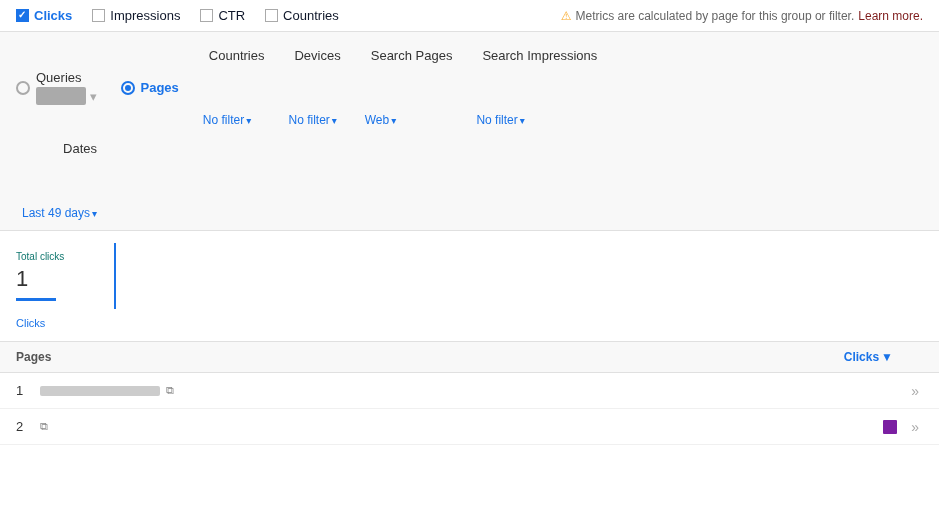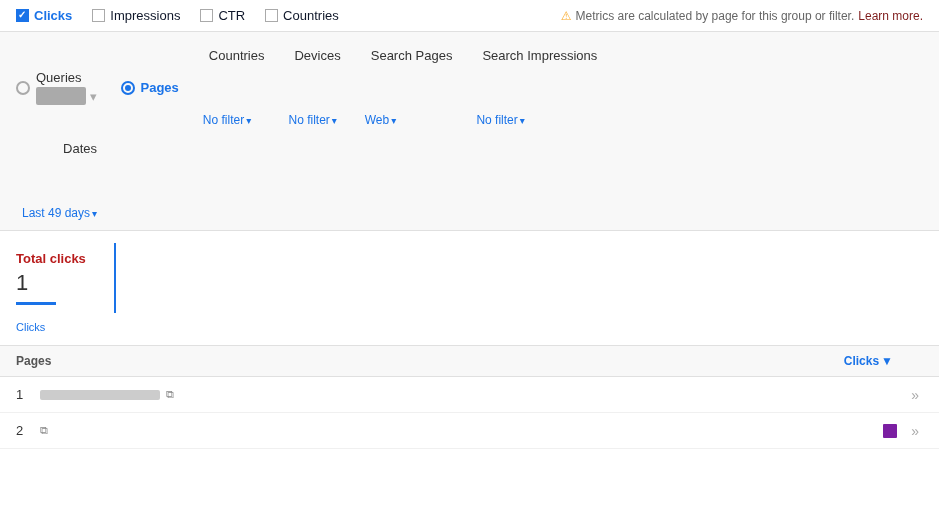--- a/index.html
+++ b/index.html
@@ -37,21 +37,21 @@
     .filter-group { display: flex; flex-direction: column; gap: 2px; }
     .filter-label-row { display: flex; align-items: center; gap: 6px; }
     .pages-input-area { display: flex; align-items: center; gap: 4px; }
     .pages-input-box { width: 50px; height: 18px; background: #aaa; display: inline-block; border-radius: 2px; }
     .pages-divider { color: #aaa; }
     .dates-row { padding: 6px 0 10px 0; display: flex; align-items: center; gap: 6px; text-align: right; }
 
     
     .stats-row { display: flex; padding: 12px 16px 0 16px; gap: 0; }
     .stat-card { min-width: 100px; padding: 8px 16px 8px 0; border-right: 2px solid #1a73e8; margin-right: 16px; }
-    .stat-card .stat-title { font-size: 13px; color: #b91c1c; font-weight: 700; }
+    .stat-card .stat-title { font-size: 10px; color: #0f766e; font-weight: 400; }
     .stat-card .stat-value { font-size: 22px; color: #333; font-weight: 400; margin-top: 4px; }
     .stat-card .stat-underline { height: 3px; background: #1a73e8; width: 40px; margin-top: 6px; }
 
     
     .chart-area { padding: 0 16px; margin-top: 8px; }
     .chart-label { font-size: 11px; color: #1a73e8; margin-bottom: 4px; }
     .chart-container { position: relative; width: 100%; height: 180px; }
     .chart-svg { width: 100%; height: 180px; }
 
     

